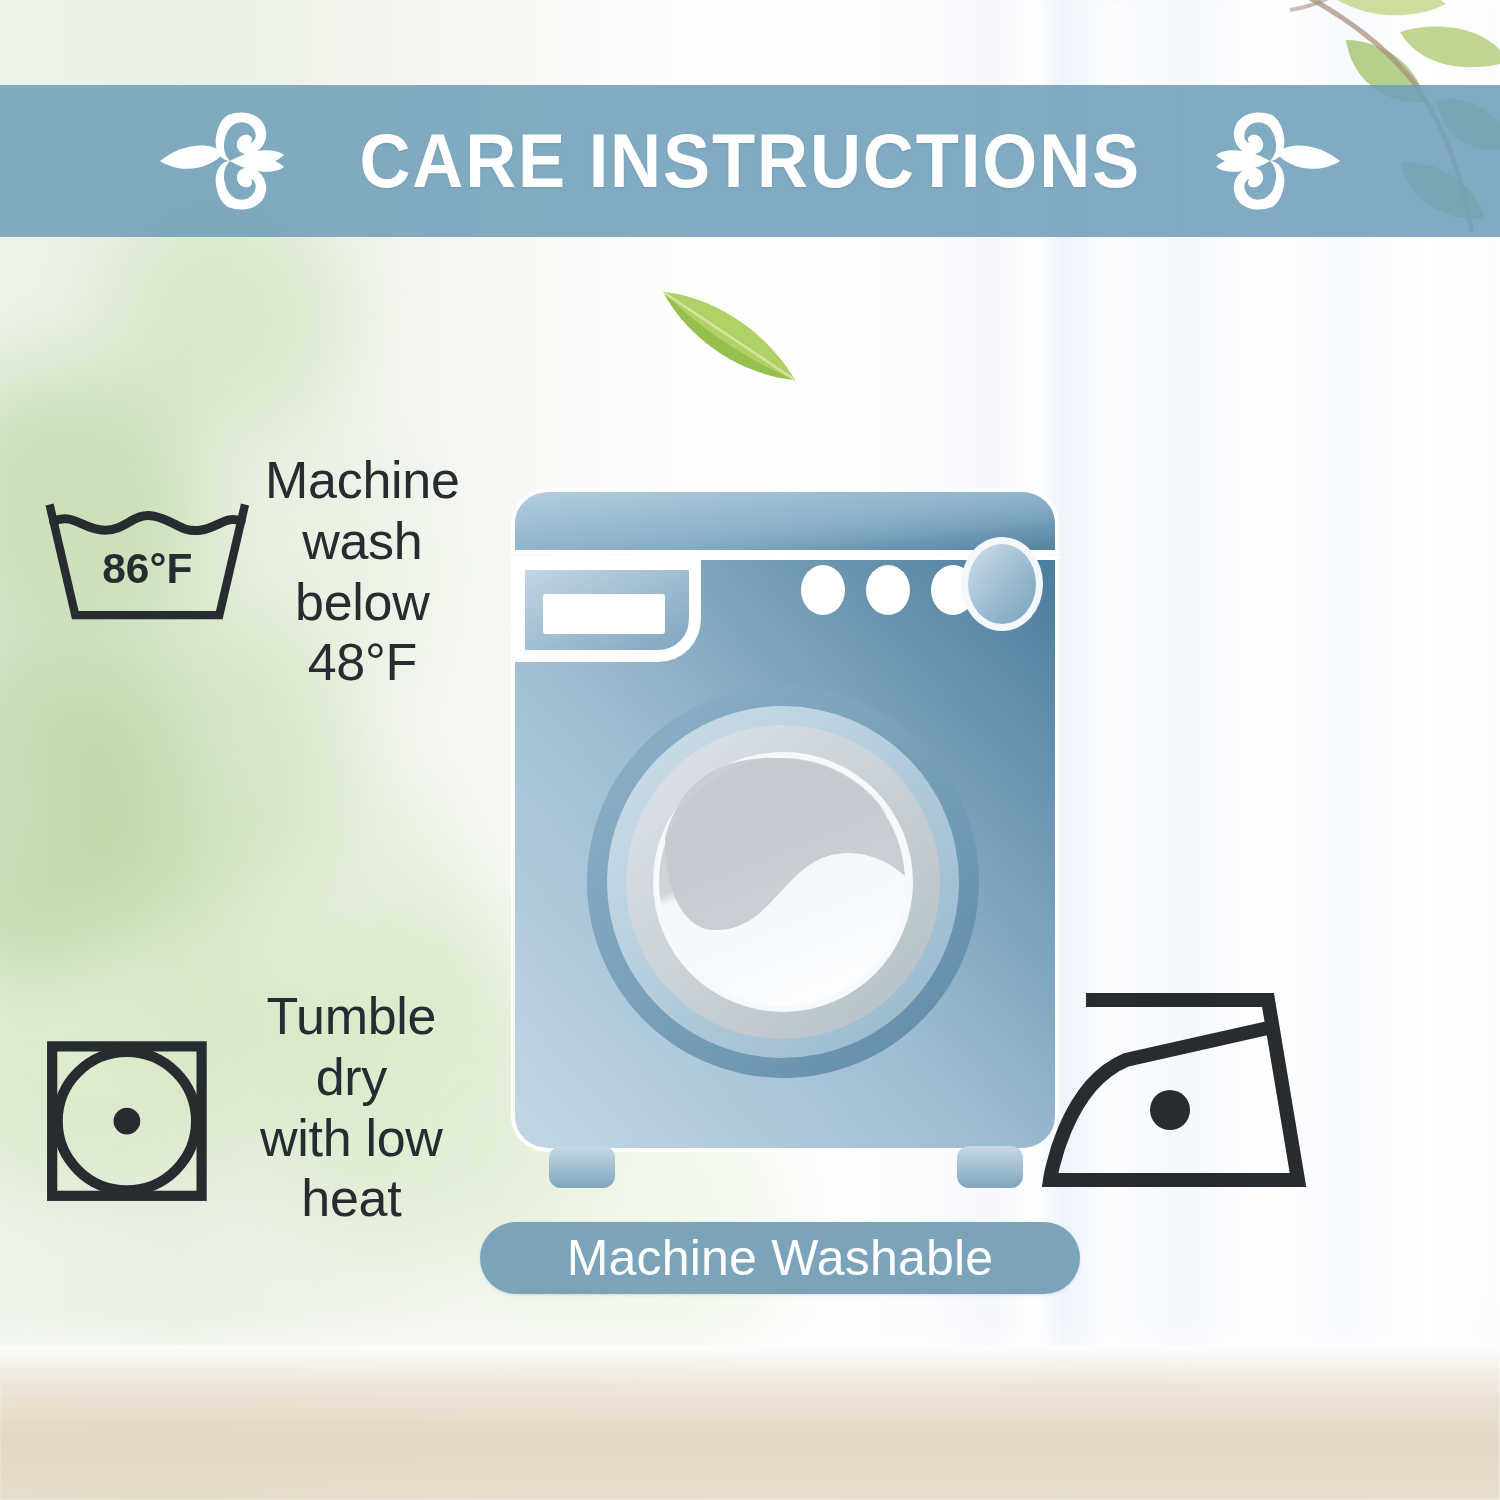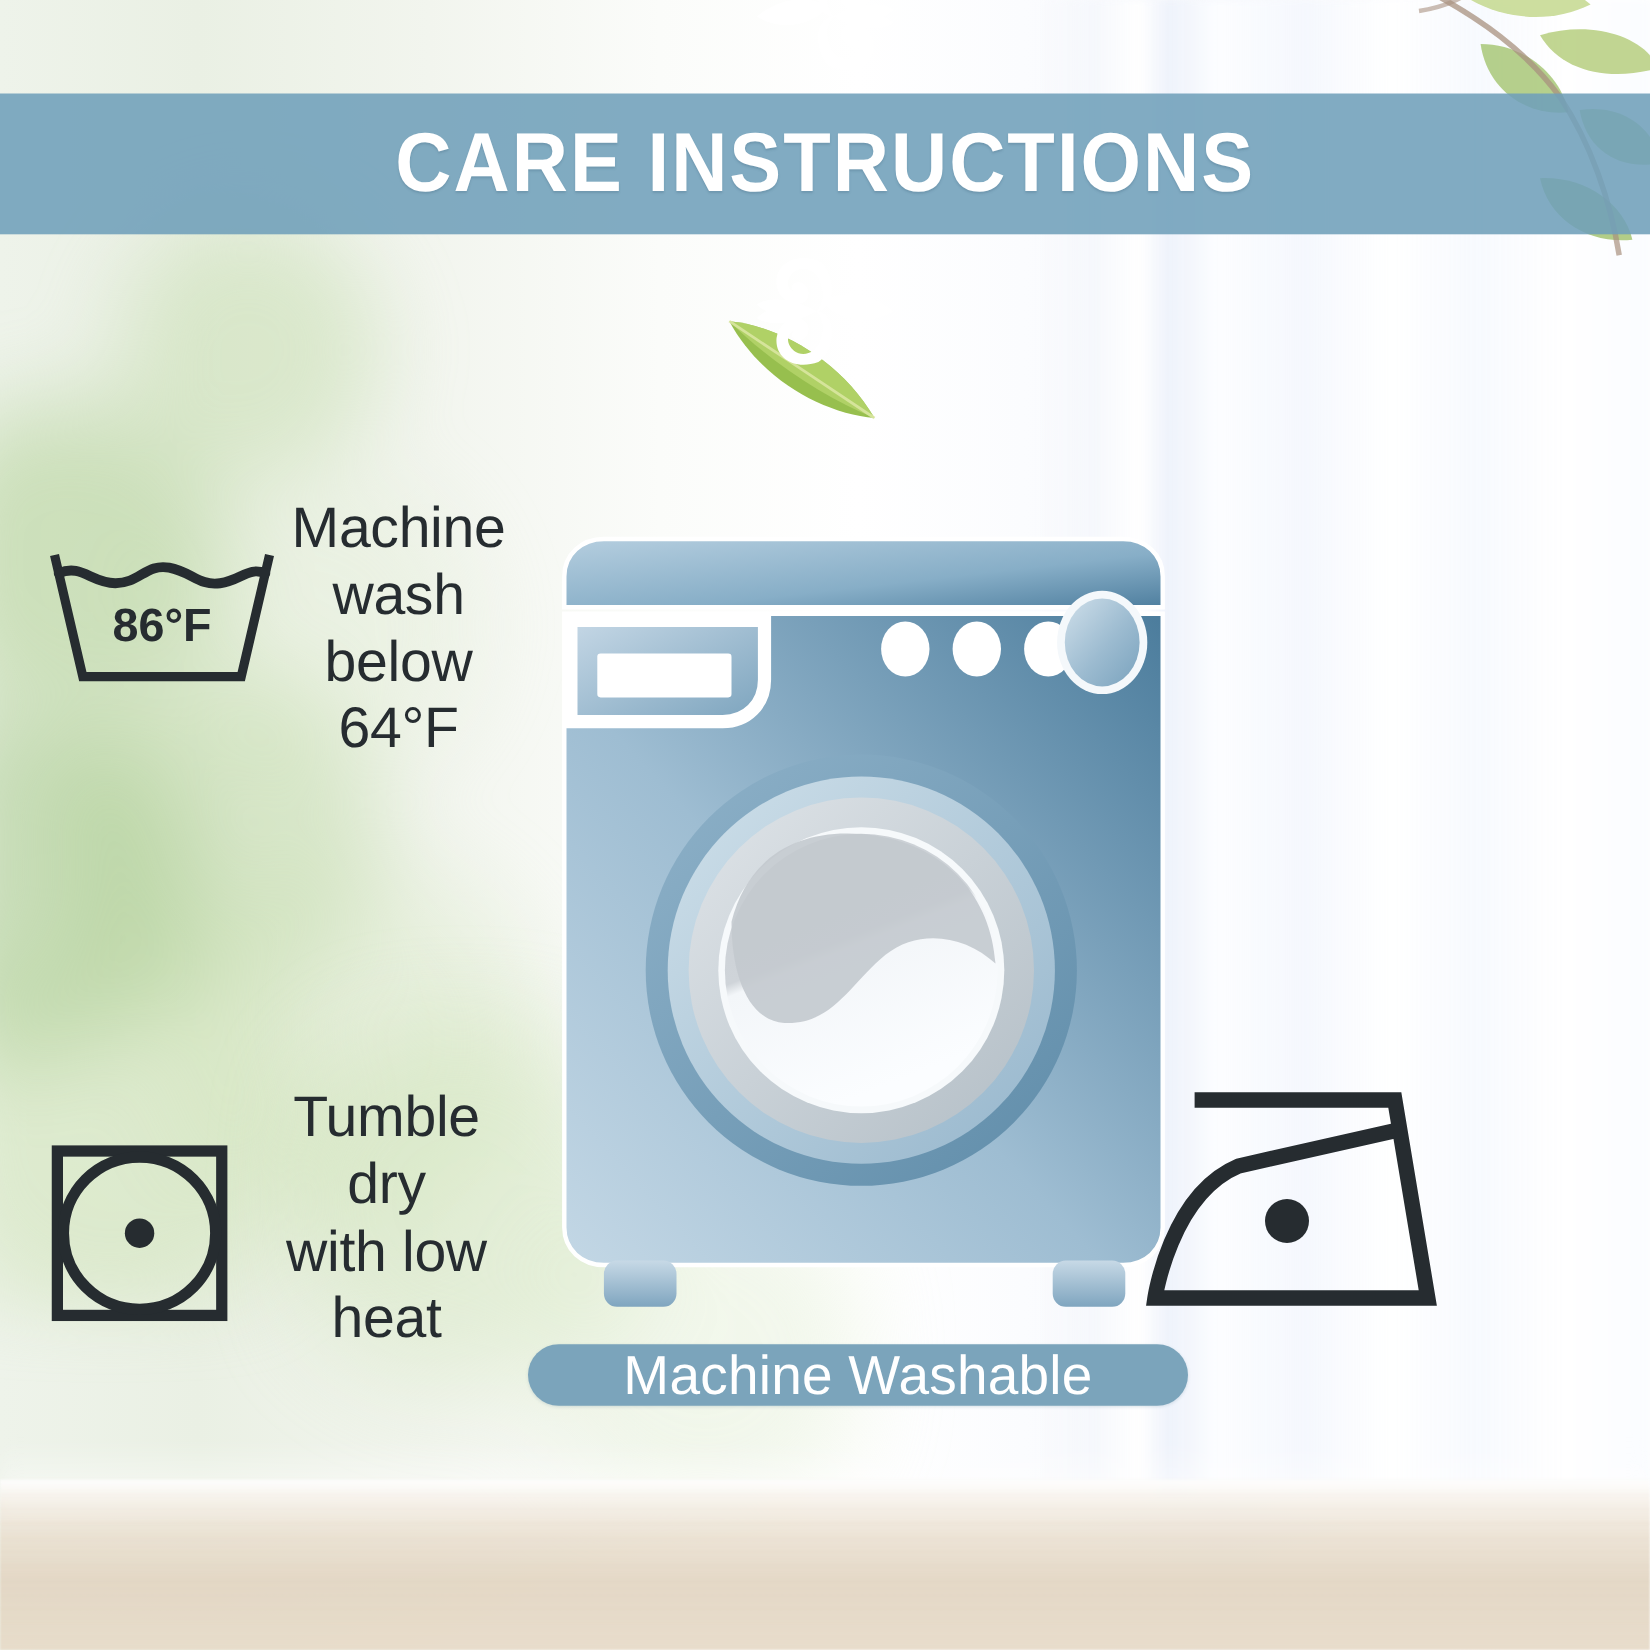--- a/index.html
+++ b/index.html
@@ -89,25 +89,24 @@
   }
 
   
   .leafcluster{position:absolute;right:-10px;top:-30px;width:260px;height:300px;}
   .leafcluster svg{width:100%;height:100%;display:block;}
   .leaf-float{position:absolute;left:655px;top:280px;width:150px;height:110px;}
   .leaf-float svg{width:100%;height:100%;display:block;}
 
   
   .banner{
-    position:absolute;left:0;top:85px;width:1500px;height:128px;
+    position:absolute;left:0;top:85px;width:1500px;height:152px;
     background:rgba(112,159,186,.88);
     display:flex;align-items:center;justify-content:center;gap:44px;
     z-index:6;
-    flex-direction:column;
   }
   .banner-title{
     color:#ffffff;
     font-size:76px;
     font-weight:700;
     letter-spacing:2px;
     line-height:1;
     white-space:nowrap;
     transform:scaleX(.93);
     text-shadow:0 1px 2px rgba(60,95,120,.25);
@@ -137,21 +136,21 @@
   #care-bleach {left:1030px;top:432px;}
   #care-dry    {left:38px;  top:968px;align-items:flex-end;}
   #care-iron   {left:1030px;top:990px;}
 
   
   .machine{position:absolute;left:505px;top:478px;width:560px;height:720px;z-index:4;}
   .machine svg{width:100%;height:100%;display:block;}
 
   
   .badge{
-    position:absolute;left:480px;top:1222px;width:600px;height:56px;
+    position:absolute;left:480px;top:1222px;width:600px;height:72px;
     background:#7ba4bb;
     border-radius:36px;
     display:flex;align-items:center;justify-content:center;
     z-index:7;
     box-shadow:0 1px 3px rgba(90,130,155,.22);
   }
   .badge span{
     color:#ffffff;font-size:50px;line-height:1;letter-spacing:.2px;
   }
 </style>
@@ -218,21 +217,21 @@
     </div>
   </div>
 
   <div class="care" id="care-wash">
     <svg class="glyph" width="340" height="210" viewBox="0 0 340 210">
       <path d="M18 14 L58 186 L282 186 L322 14" fill="none" stroke="#262c30" stroke-width="13" stroke-linejoin="miter"></path>
       <path d="M24 40 C56 26 70 54 104 54 C138 54 148 26 180 32 C212 38 222 58 252 54 C282 50 292 30 316 40" fill="none" stroke="#262c30" stroke-width="14" stroke-linecap="round"></path>
       <text x="170" y="136" text-anchor="middle" font-family="Liberation Sans, sans-serif" font-size="66" font-weight="700" fill="#262c30">86°F</text>
     </svg>
     <div class="cap">Machine wash
-below 64°F</div>
+below 48°F</div>
   </div>
 
 
   <div class="care" id="care-dry">
     <svg class="glyph" width="250" height="215" viewBox="0 0 250 215">
       <rect x="18" y="12" width="190" height="190" fill="none" stroke="#262c30" stroke-width="13"></rect>
       <circle cx="113" cy="107" r="88" fill="none" stroke="#262c30" stroke-width="13"></circle>
       <circle cx="113" cy="107" r="17" fill="#262c30"></circle>
     </svg>
     <div class="cap">Tumble dry

